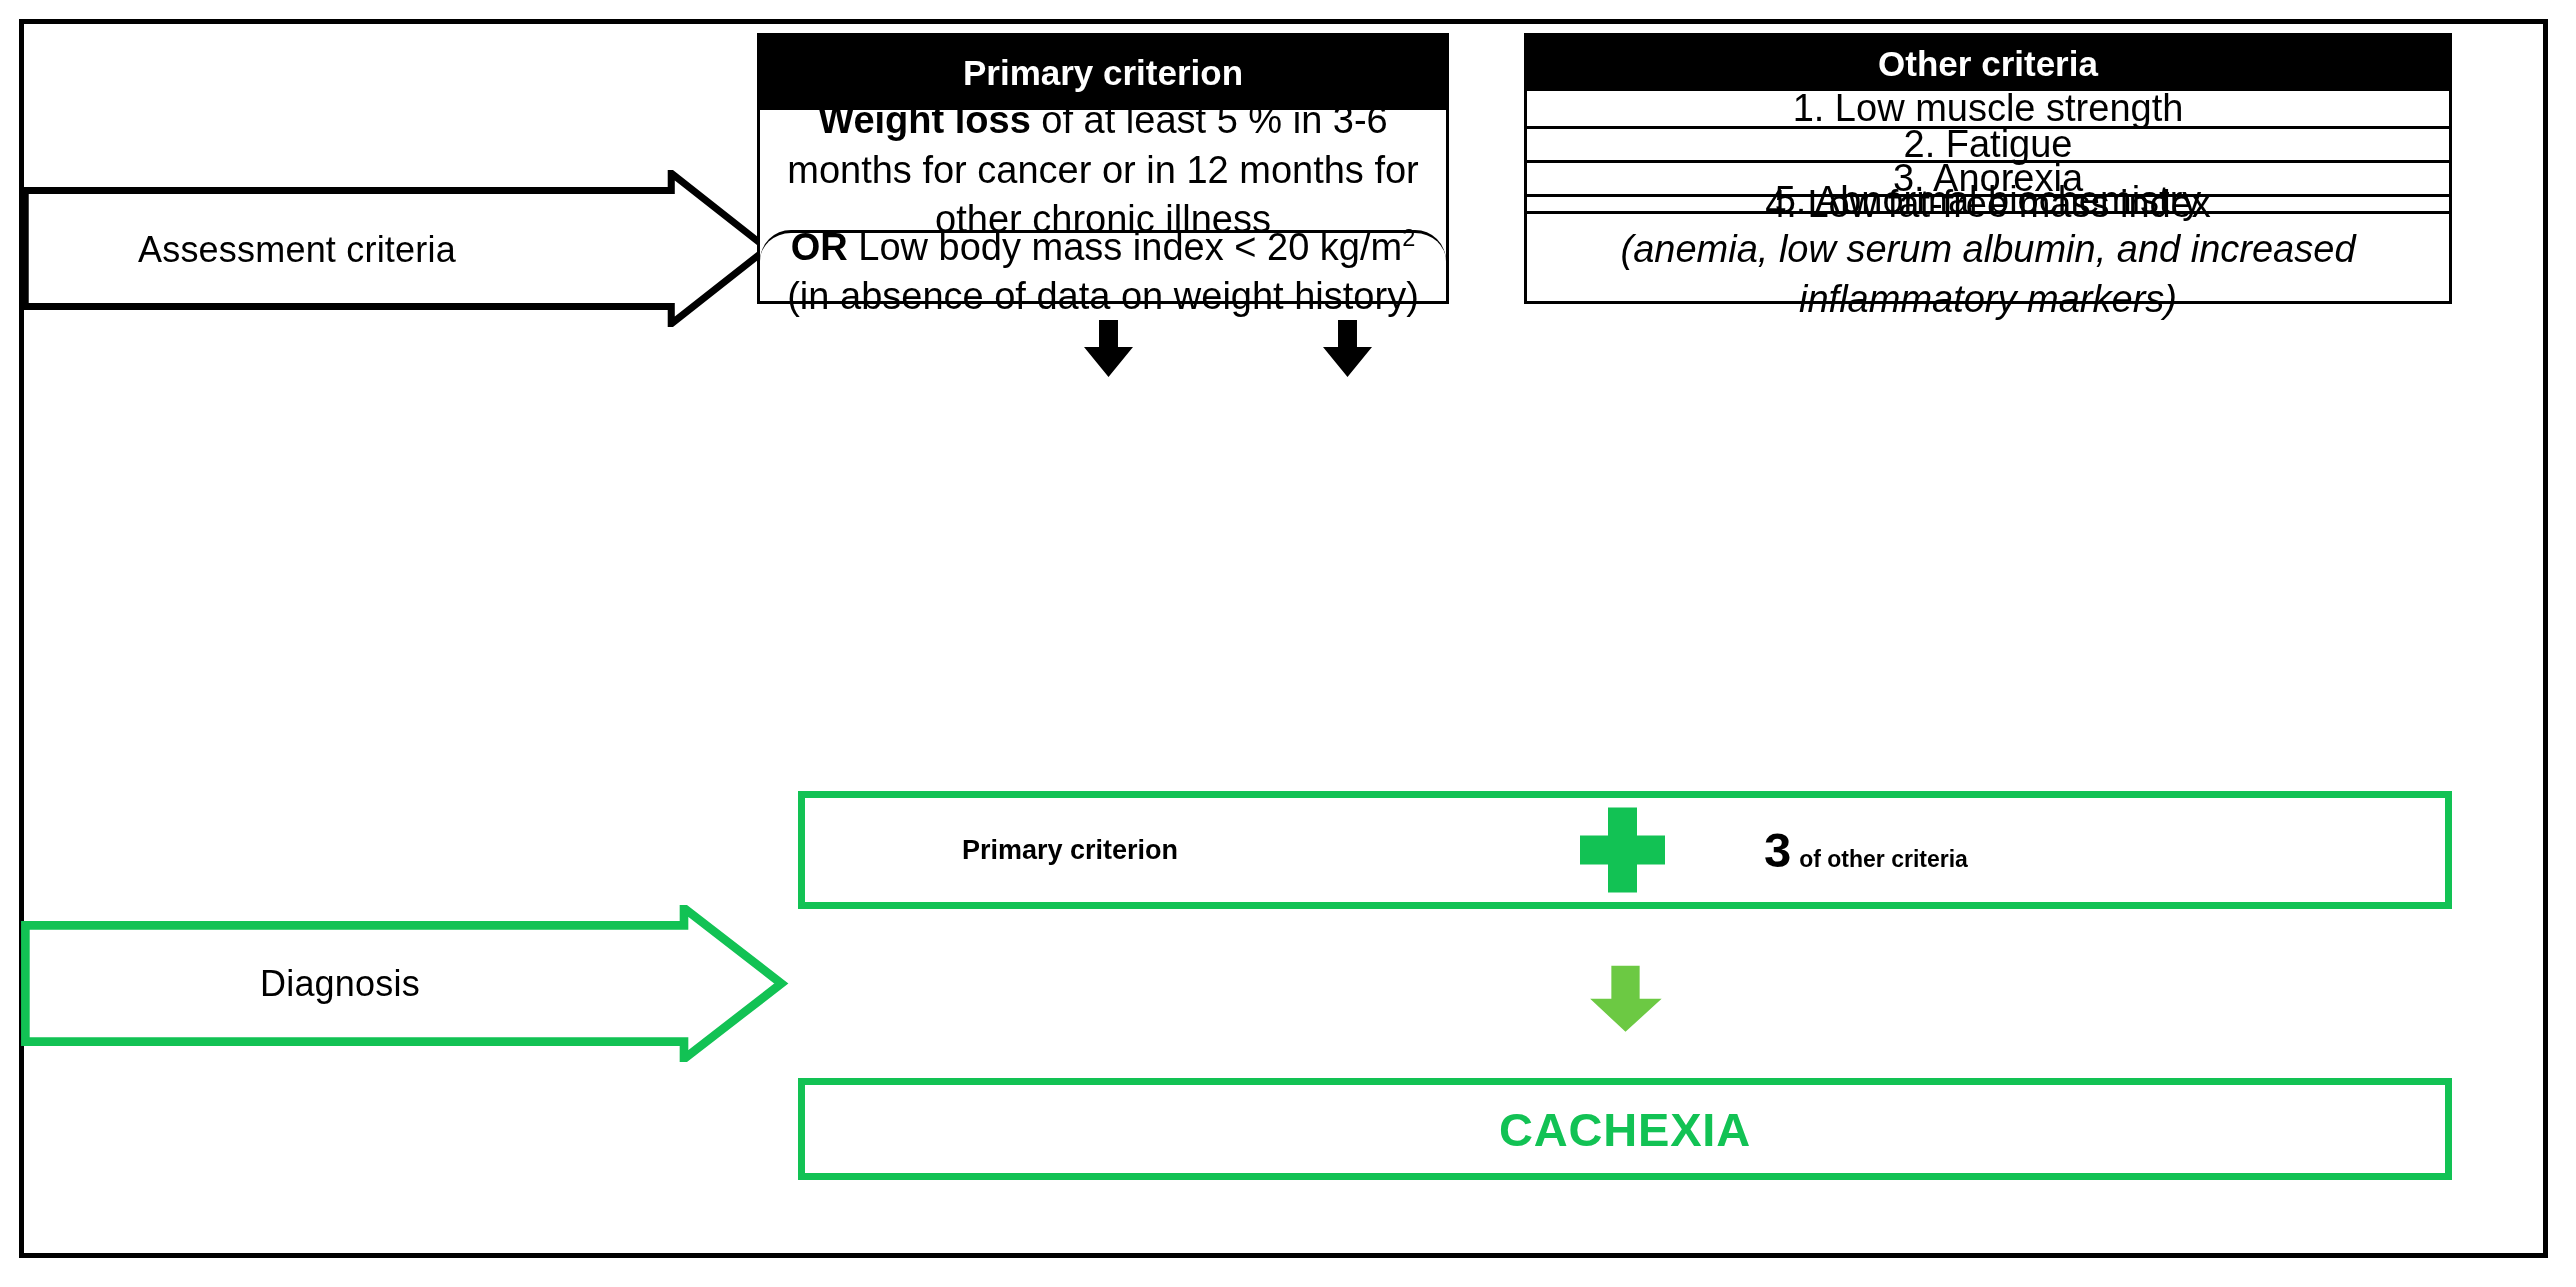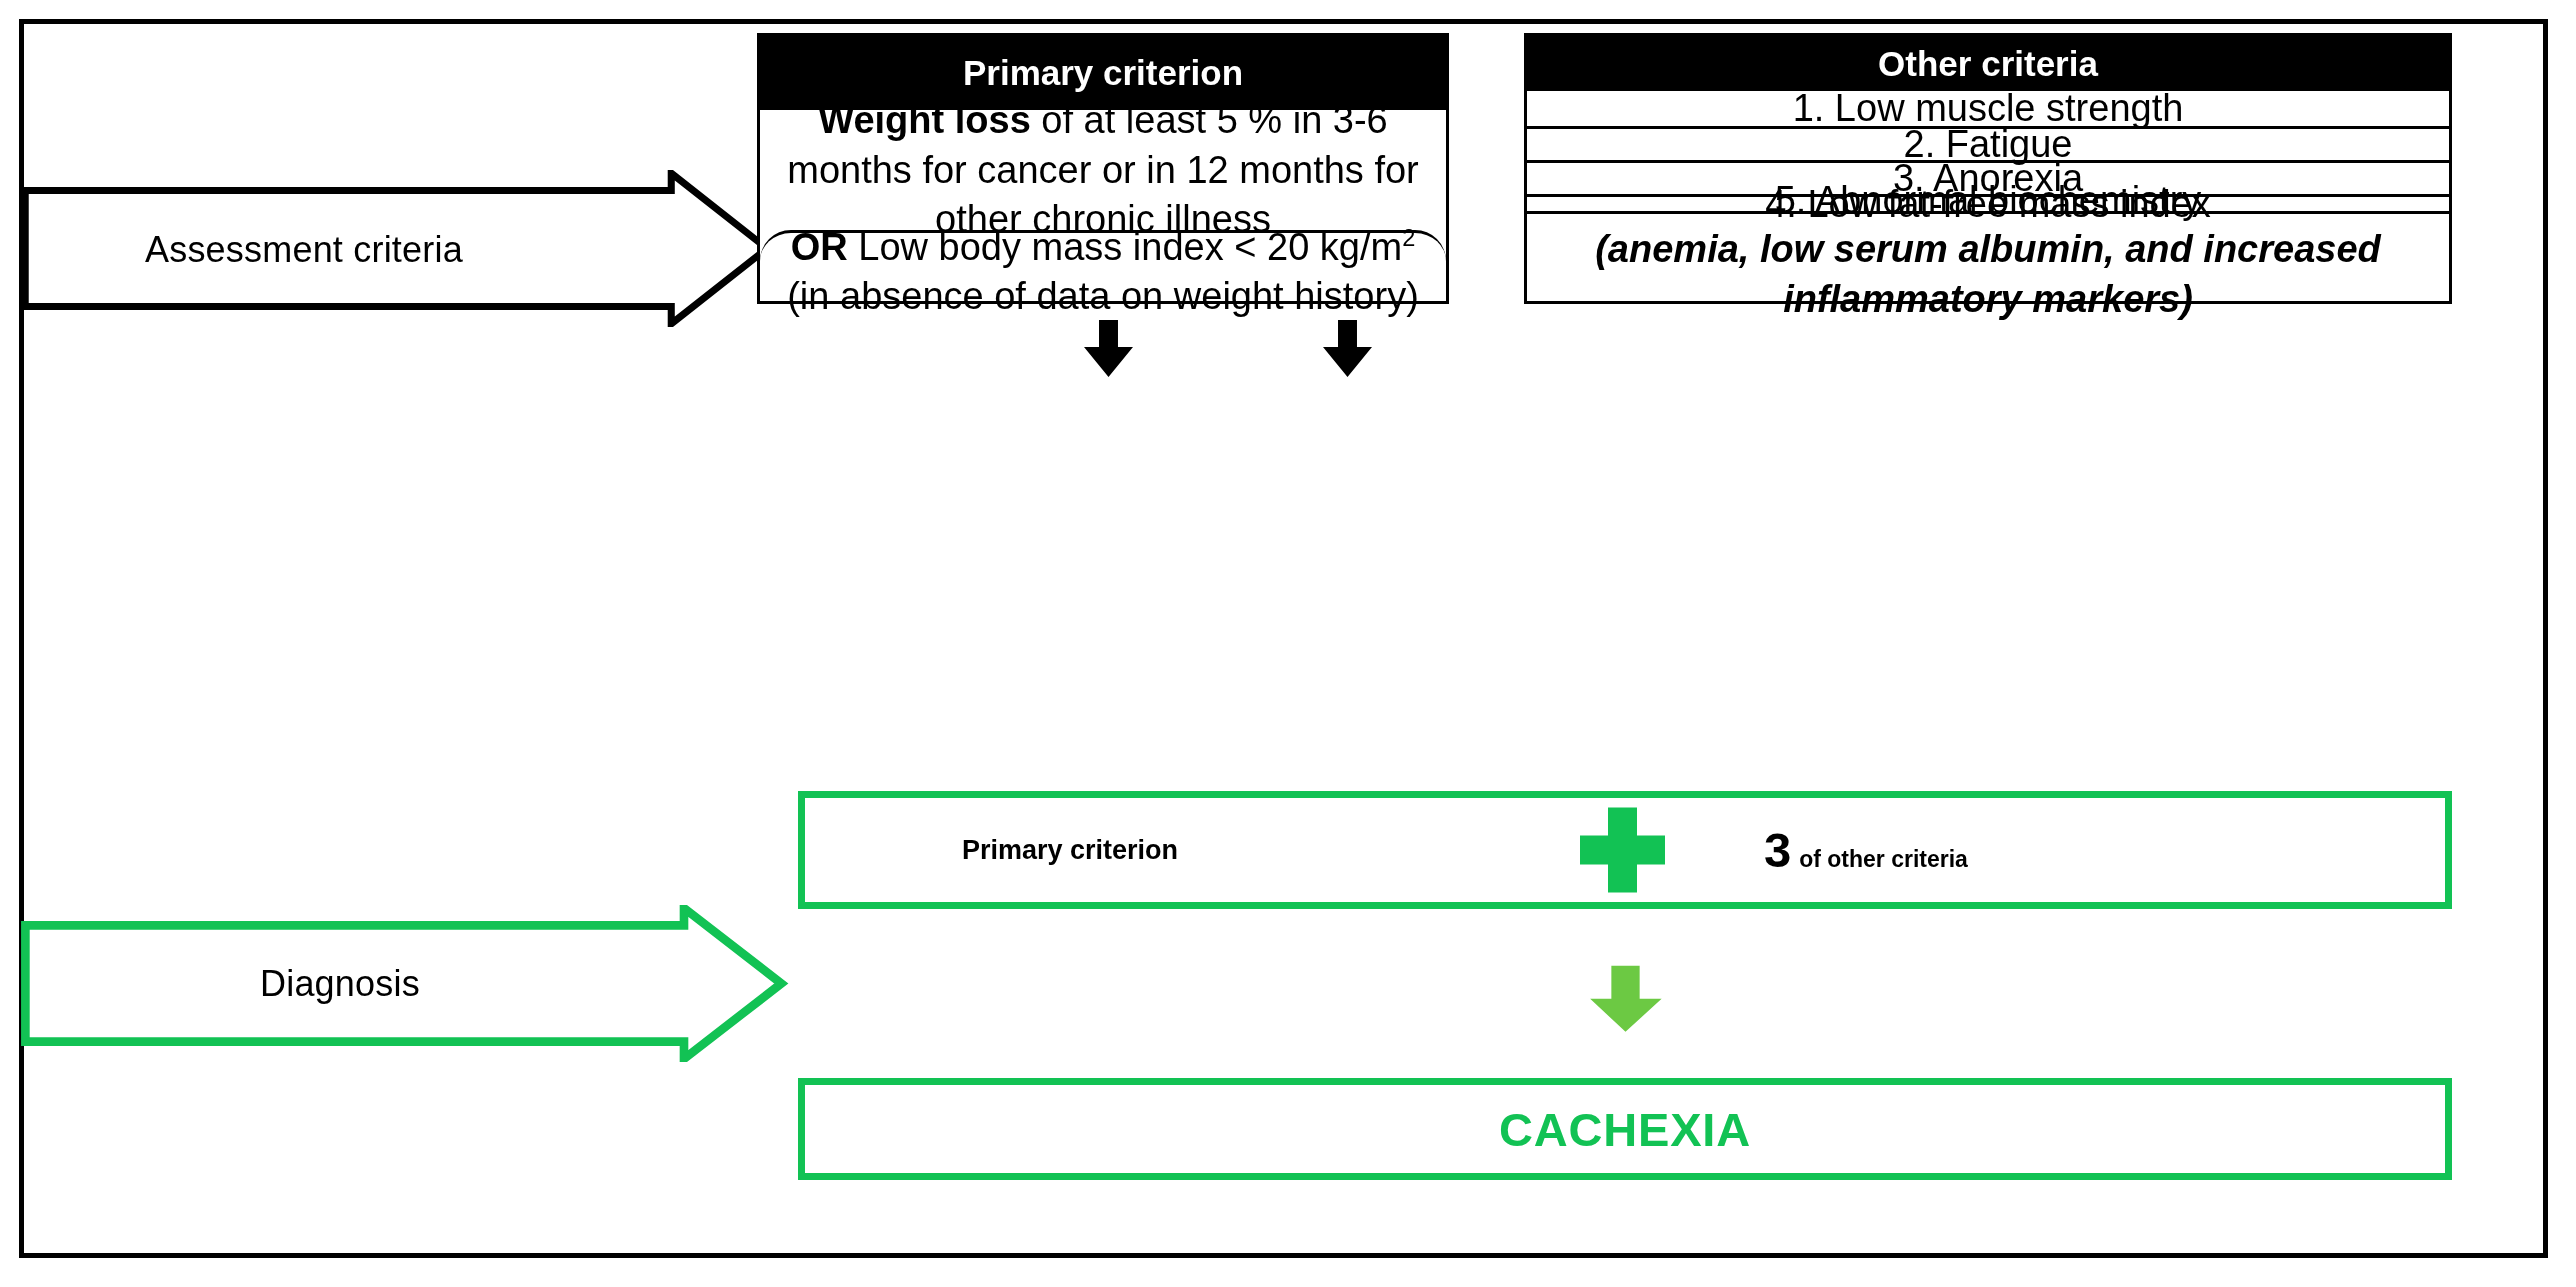--- a/index.html
+++ b/index.html
@@ -125,21 +125,21 @@
   }
 </style>
 </head>
 <body>
 
 <div id="frame">
 
   <svg class="abs banner-arrow" style="left:-5.5px; top:146px; width:755px; height:157px;" viewBox="0 0 960 200">
     <polygon points="7,26 830,26 830,4 952,100 830,196 830,174 7,174" fill="#ffffff" stroke="#000000" stroke-width="9" stroke-linejoin="miter"></polygon>
   </svg>
-  <div class="banner-label" style="left:121px; top:205px;">Assessment criteria</div>
+  <div class="banner-label" style="left:114px; top:205px;">Assessment criteria</div>
 
   <div class="abs panel" style="left:733px; top:9.4px; width:692px; height:271px;">
     <div class="panel-head" style="height:74px;">Primary criterion</div>
 
     <div class="panel-body" style="height:120px;">
       <div>
         <span class="bold">Weight loss</span><span> of at least 5 % in 3-6 months for cancer or in 12 months for other chronic illness</span>
       </div>
     </div>
 
@@ -164,21 +164,21 @@
     </div>
     <div class="panel-body rowline-thin" style="height:34px;">
       <span>3. Anorexia</span>
     </div>
     <div class="panel-body rowline-thin" style="height:17px;">
       <span>4. Low fat-free mass index</span>
     </div>
     <div class="panel-body rowline-thin" style="height:74px; padding:0 20.4px;">
       <div>
         <div>5. Abnormal biochemistry</div>
-        <div class="ital" style="font-weight:700;">(anemia,  low serum albumin, and increased inflammatory markers)</div>
+        <div class="ital" style="font-weight:400;">(anemia,  low serum albumin, and increased inflammatory markers)</div>
       </div>
     </div>
   </div>
 
   <svg class="abs" style="left:1060px; top:296px; width:49px; height:57px;" viewBox="0 0 62 72">
     <polygon points="19,0 43,0 43,34 62,34 31,72 0,34 19,34" fill="#000000"></polygon>
   </svg>
 
   <svg class="abs" style="left:1299px; top:296px; width:49px; height:57px;" viewBox="0 0 62 72">
     <polygon points="19,0 43,0 43,34 62,34 31,72 0,34 19,34" fill="#000000"></polygon>

